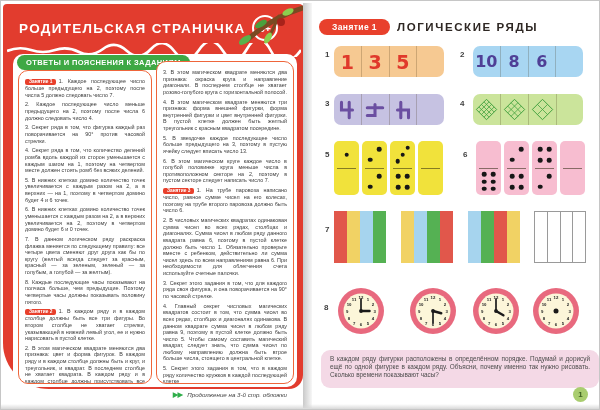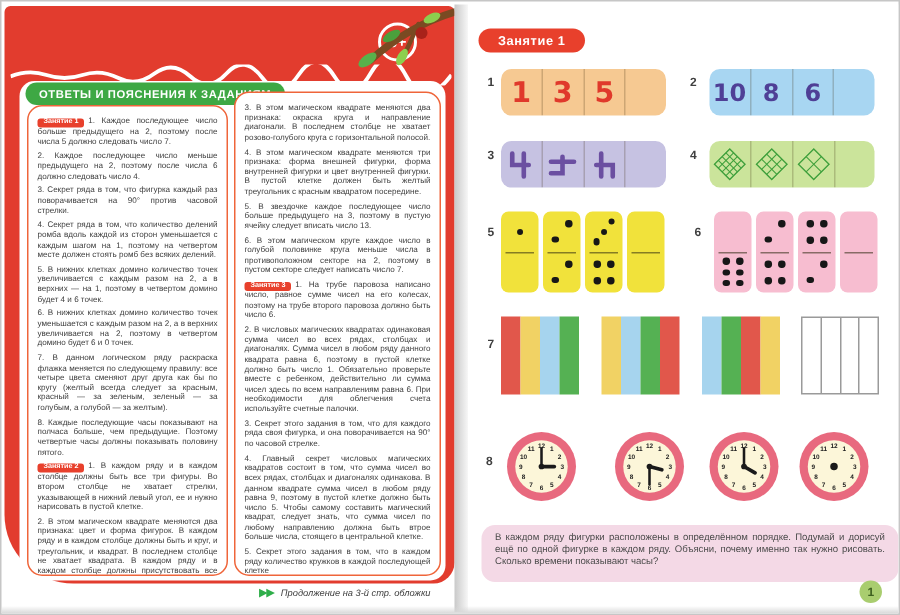--- a/index.html
+++ b/index.html
@@ -82,20 +82,21 @@
 </head>
 <body>
 
 <div class="stage">
 
   <div class="red-panel">
     <svg class="wavy" viewBox="0 0 294 14">
       <path d="M0 8 Q 12 3 24 7 T 48 7 T 72 9 T 96 6 T 120 8 T 144 6 T 168 9 T 192 7 T 216 8 T 240 6 T 264 8 T 294 7" stroke="#ffffff" stroke-width="2.6" fill="none"></path>
     </svg>
     <div class="sheet"></div>
+    <div class="header-title">РОДИТЕЛЬСКАЯ СТРАНИЧКА</div>
     <div class="age-badge">6+</div>
     <svg class="branch" width="82" height="46" viewBox="0 0 82 46">
       <path d="M82 4 C 62 10, 44 20, 26 36" stroke="#7a4a22" stroke-width="5" fill="none" stroke-linecap="round"></path>
       <path d="M58 12 C 54 20, 52 26, 48 33" stroke="#7a4a22" stroke-width="3" fill="none" stroke-linecap="round"></path>
       <ellipse cx="24" cy="36" rx="7" ry="3.5" fill="#58b14b" transform="rotate(-35 24 36)"></ellipse>
       <ellipse cx="47" cy="34" rx="6" ry="3" fill="#8ccf4e" transform="rotate(-60 47 34)"></ellipse>
       <ellipse cx="40" cy="20" rx="6.5" ry="3" fill="#4aa03c" transform="rotate(-30 40 20)"></ellipse>
       <ellipse cx="67" cy="8" rx="6" ry="3" fill="#8ccf4e" transform="rotate(-25 67 8)"></ellipse>
       <circle cx="60" cy="18" r="4" fill="#a8221a"></circle>
     </svg>
@@ -125,20 +126,21 @@
       </div>
   </div>
   <div class="left-footer">
     <span class="play-icons">▶▶</span><span>Продолжение на 3-й стр. обложки</span>
   </div>
 
   <div class="spine"></div>
 
   <div class="page-right">
     <div class="lesson-badge">Занятие 1</div>
+    <div class="rp-title">ЛОГИЧЕСКИЕ РЯДЫ</div>
     <div id="logic-rows">
         <div class="row-num n1">1</div>
         <div class="strip s1" style="background: rgb(246, 201, 146);">
           <div class="cell">
             <div class="numcell" style="color: rgb(224, 57, 43);">1</div>
           </div>
           <div class="cell">
             <div class="numcell" style="color: rgb(224, 57, 43);">3</div>
           </div>
           <div class="cell">

